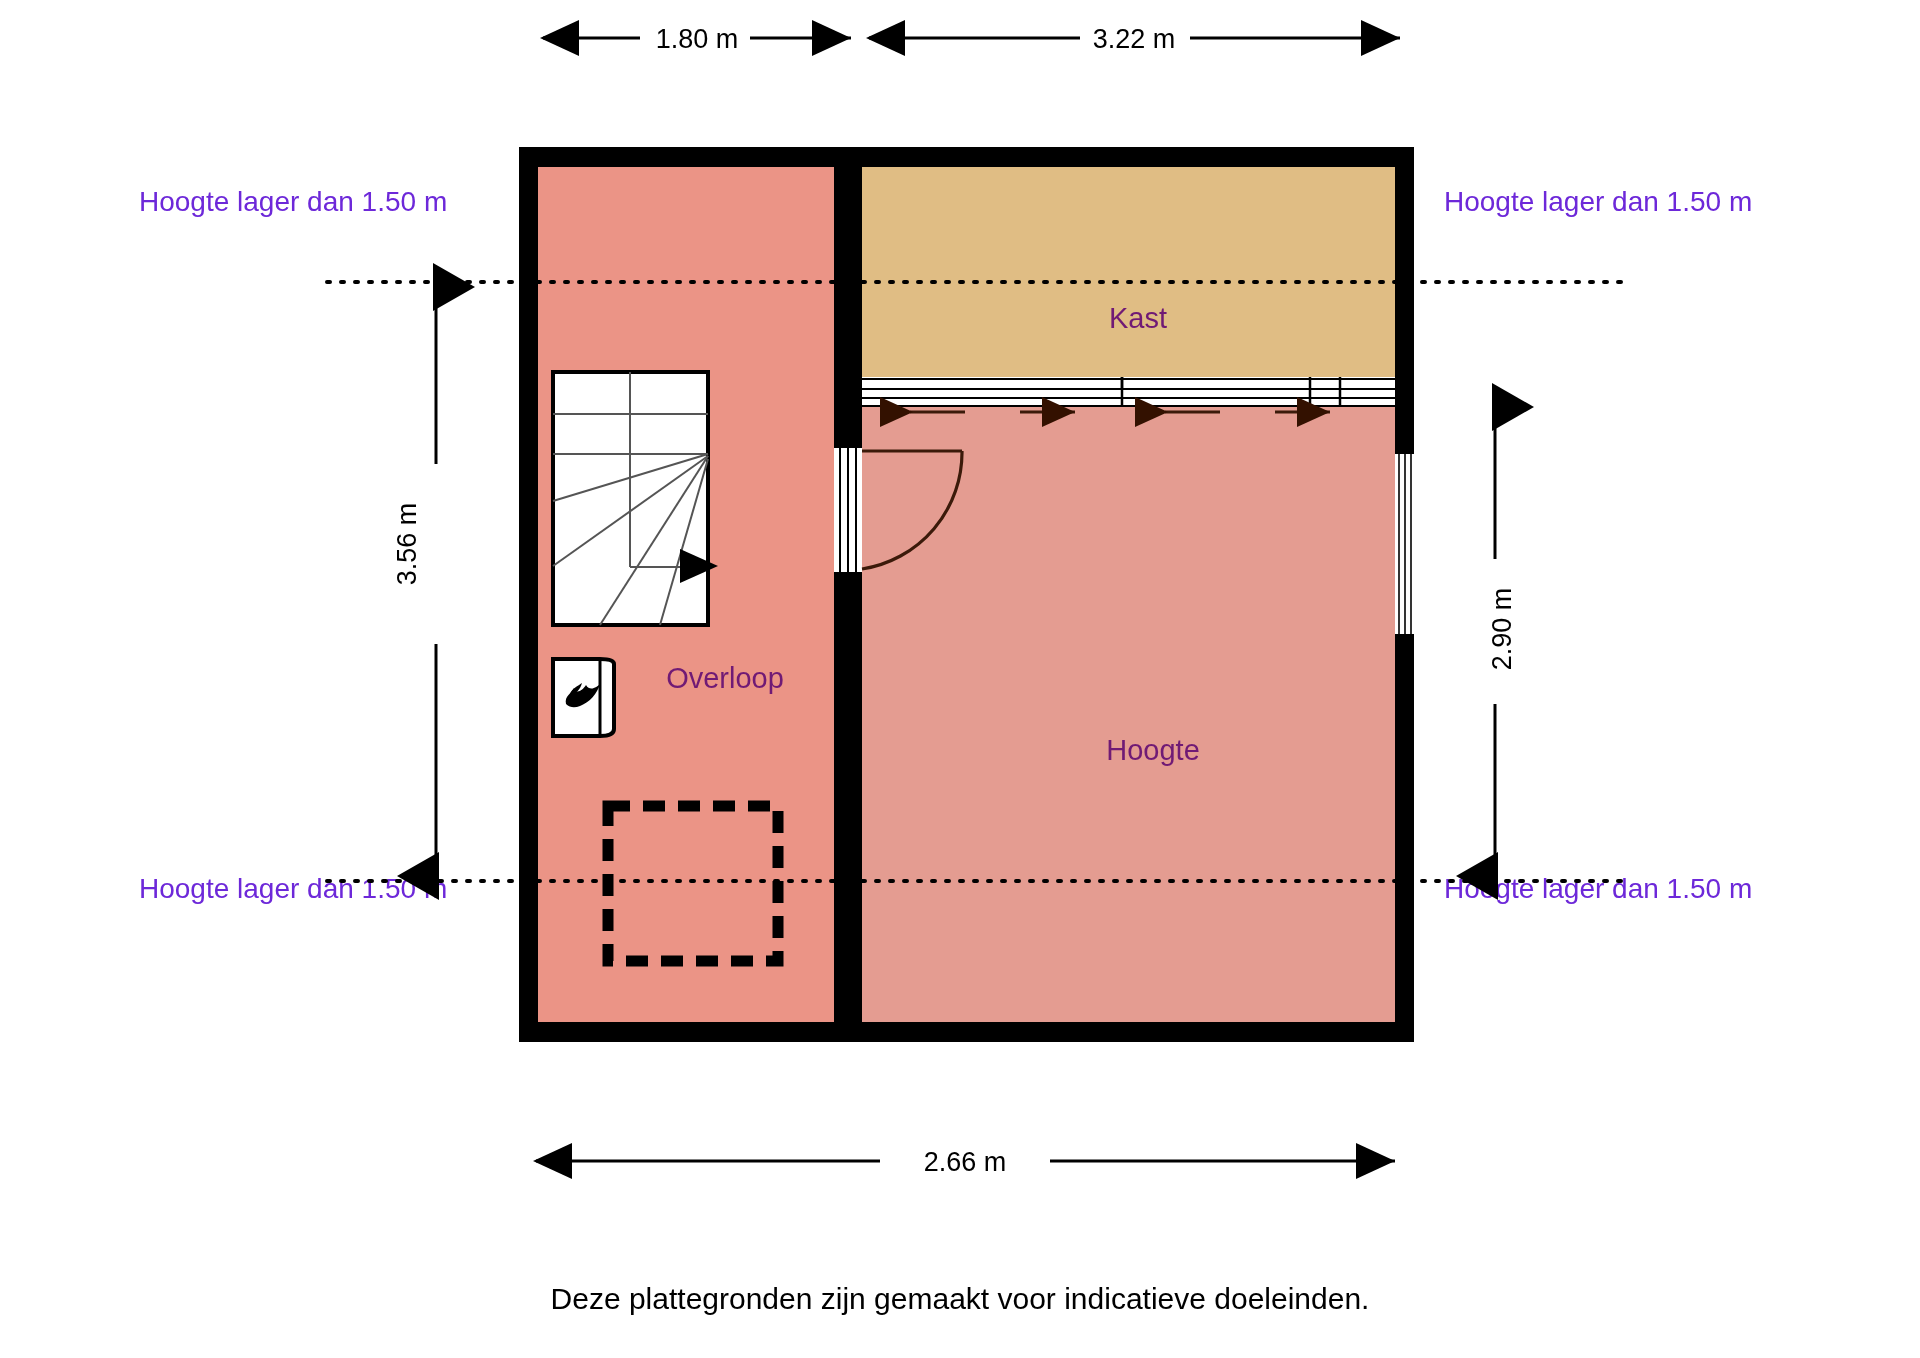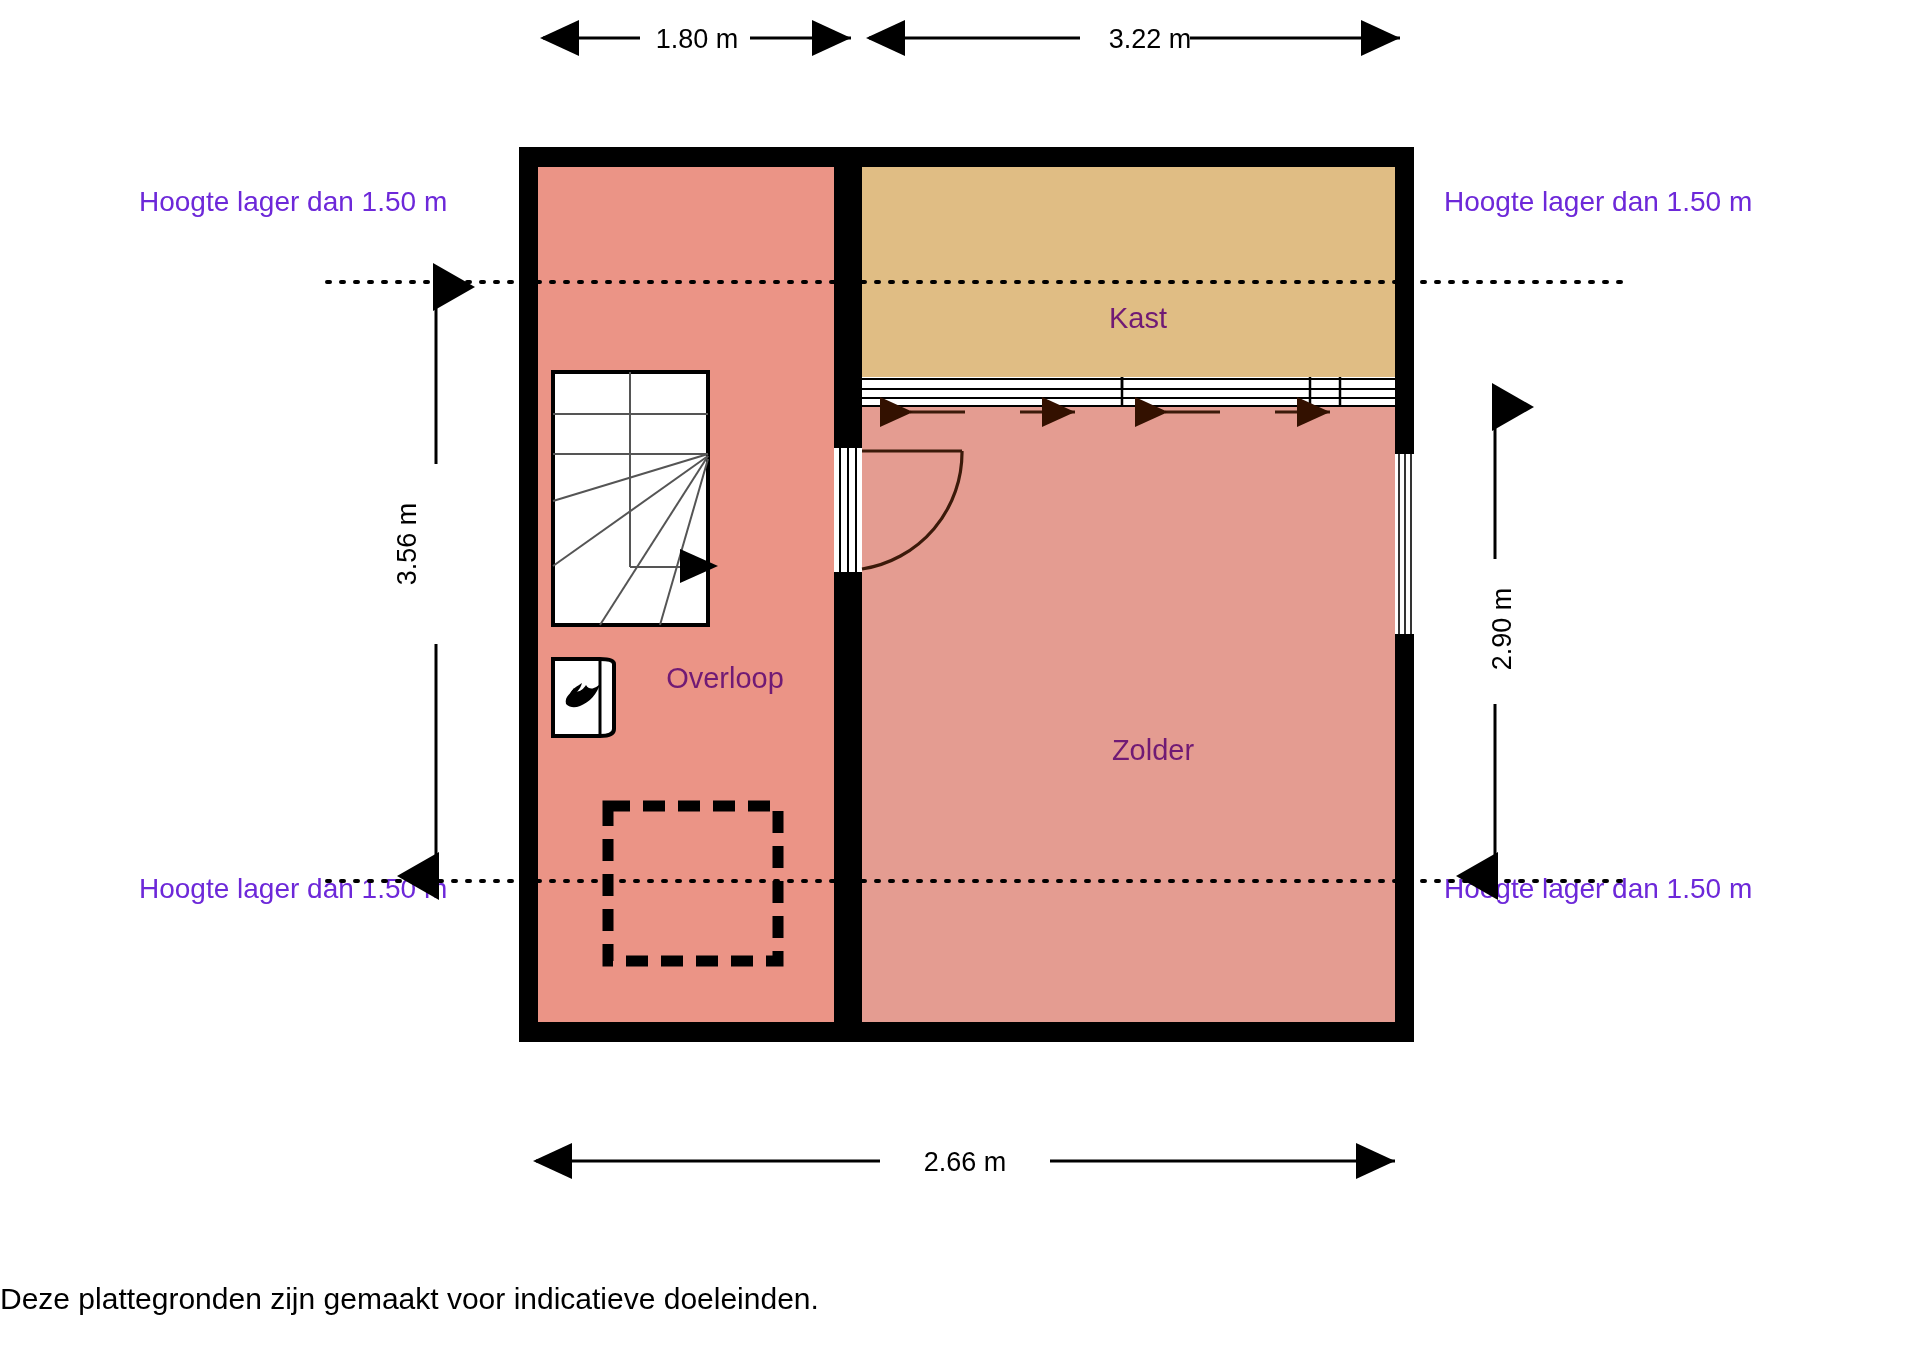--- a/index.html
+++ b/index.html
@@ -54,21 +54,21 @@
     font-size: 29px;
     color: #701a75;
     white-space: nowrap;
     transform: translateX(-50%);
   }
 
   
   .caption {
     position: absolute;
     width: 100%;
-    text-align: left;
+    text-align: center;
     font-size: 30px;
     color: #000;
     line-height: 1.35;
   }
   .caption div { white-space: nowrap; }
 
   svg { display: block; }
 </style>
 </head>
 <body>
@@ -86,21 +86,21 @@
     </defs>
 
     <line x1="543" y1="34" x2="640" y2="34" stroke="#000" stroke-width="3" marker-start="url(#arrL)"></line>
     <line x1="750" y1="34" x2="851" y2="34" stroke="#000" stroke-width="3" marker-end="url(#arrR)"></line>
 
     <line x1="869" y1="34" x2="1080" y2="34" stroke="#000" stroke-width="3" marker-start="url(#arrL)"></line>
     <line x1="1190" y1="34" x2="1400" y2="34" stroke="#000" stroke-width="3" marker-end="url(#arrR)"></line>
   </svg>
 
   <div class="dim-label center" style="left:697px; top:20px;">1.80 m</div>
-  <div class="dim-label center" style="left:1134px; top:20px;margin-left:16px;">3.22 m</div>
+  <div class="dim-label center" style="left:1134px; top:20px;">3.22 m</div>
 
   <div class="height-note" style="left:139px; top:182px;">Hoogte lager dan 1.50 m</div>
   <div class="height-note" style="left:1444px; top:182px;">Hoogte lager dan 1.50 m</div>
   <div class="height-note" style="left:139px; top:869px;">Hoogte lager dan 1.50 m</div>
   <div class="height-note" style="left:1444px; top:869px;">Hoogte lager dan 1.50 m</div>
 
   <svg class="abs" style="left:0px; top:0px;" width="1920" height="1180">
     <defs>
       <marker id="upArrow" markerWidth="16" markerHeight="14" refX="8" refY="13" orient="auto">
         <path d="M8,0 L16,14 L0,14 z" fill="#000"></path>
@@ -225,21 +225,21 @@
   </svg>
 
   <div class="vert-label" style="left:392px; top:540px; transform:rotate(-90deg) translateX(-50%); transform-origin:0 0;">3.56 m</div>
 
   <div class="vert-label" style="left:1487px; top:625px; transform:rotate(-90deg) translateX(-50%); transform-origin:0 0;">2.90 m</div>
 
   <div class="dim-label center" style="left:965px; top:1143px;">2.66 m</div>
 
   <div class="room-label" style="left:725px; top:658px;">Overloop</div>
 
-  <div class="room-label" style="left:1153px; top:730px;">Zolder</div>
+  <div class="room-label" style="left:1153px; top:730px;">Hoogte</div>
 
   <div class="room-label" style="left:1138px; top:298px;">Kast</div>
 
   <div class="caption" style="left:0px; top:1275px;">
     <div>Deze plattegronden zijn gemaakt voor indicatieve doeleinden.</div>
   </div>
 
 </div>
 
 </body></html>

